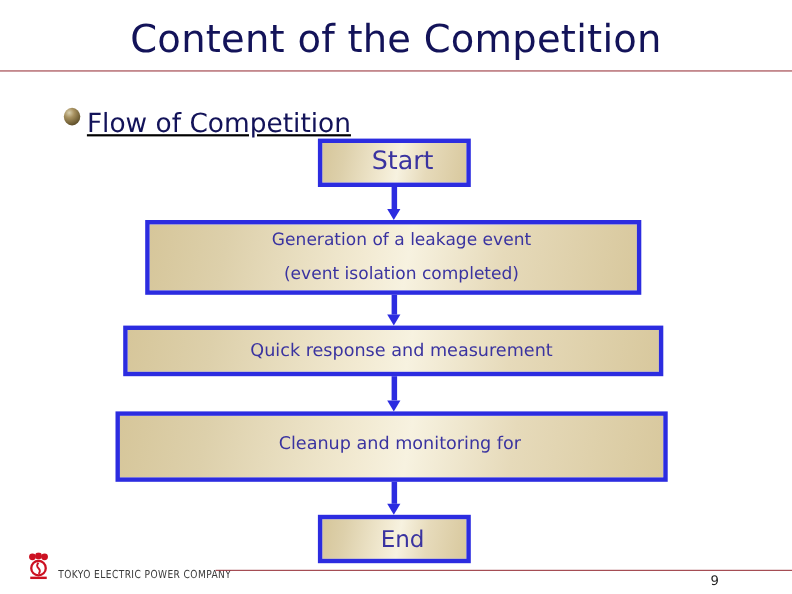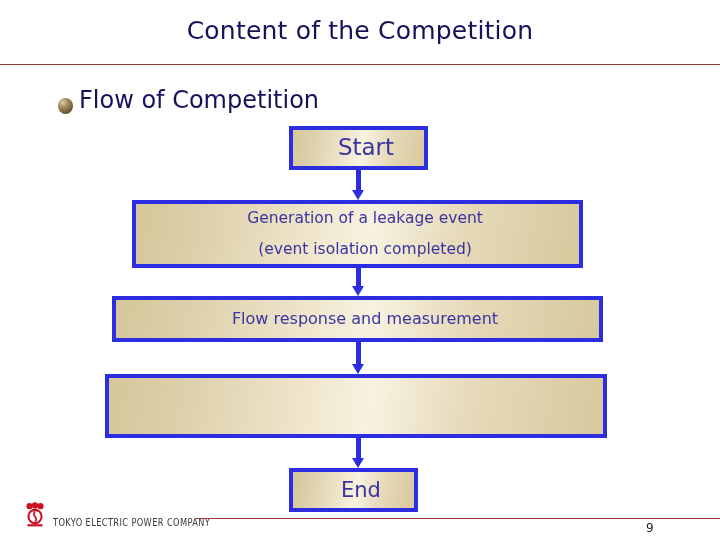--- a/index.html
+++ b/index.html
@@ -15,41 +15,42 @@
     font-family: "DejaVu Sans", "Liberation Sans", sans-serif;
   }
 
   
   .slide-title {
     position: absolute;
     left: 0;
     top: 16px;
     width: 720px;
     text-align: center;
-    font-size: 25px;
+    font-size: 35px;
     color: #131359;
     letter-spacing: 0.2px;
     white-space: nowrap;
   }
   .header-rule {
     position: absolute;
     left: 0;
     top: 64px;
     width: 720px;
     height: 0;
     border-top: 1.5px solid #9c3a42;
   }
 
   
   .bullet-row {
     position: absolute;
     left: 58px;
-    top: 86px;
+    top: 98px;
     display: flex;
-    align-items: flex-end;
+    align-items: flex-start;
+    text-decoration: underline;
   }
   .bullet-sphere {
     width: 15px;
     height: 16px;
     border-radius: 50%;
     background:
       radial-gradient(circle at 33% 28%, #d8cfae 0%, #a79160 30%, #6d5c33 68%, #3a3018 100%);
     margin-right: 6px;
     flex: none;
   }
@@ -97,21 +98,21 @@
   .node-gen .line { font-size: 15.5px; }
   .node-gen .line.l1 { margin-bottom: 9px; }
 
   .node-quick { left: 112px; top: 296px; width: 491px; height: 46px; }
   .node-quick .line { font-size: 16px; }
 
   .node-clean { left: 105px; top: 374px; width: 502px; height: 64px; }
   .node-clean .line { font-size: 16px; }
   .node-clean .line.l1 { margin-bottom: 5px; }
 
-  .node-end { left: 289px; top: 468px; width: 129px; height: 44px; }
+  .node-end { left: 289px; top: 468px; width: 139px; height: 44px; }
   .node-end .line { font-size: 21px; color: #3a33a0; }
 
   
   .arrow {
     position: absolute;
     left: 352px;
     width: 13px;
   }
   .arrow .stem {
     position: absolute;
@@ -208,29 +209,30 @@
     <span class="line l1">Generation of a leakage event</span>
     <span class="line l2">(event isolation completed)</span>
   </div>
 
   <div class="arrow a2">
     <span class="stem"></span>
     <span class="head"></span>
   </div>
 
   <div class="node node-quick">
-    <span class="line l1">Flow response and measurement</span>
+    <span class="line l1">Quick response and measurement</span>
   </div>
 
   <div class="arrow a3">
     <span class="stem"></span>
     <span class="head"></span>
   </div>
 
   <div class="node node-clean">
+    <span class="line l1">Cleanup and monitoring for</span>
   </div>
 
   <div class="arrow a4">
     <span class="stem"></span>
     <span class="head"></span>
   </div>
 
   <div class="node node-end">
     <span class="line l1">End</span>
   </div>

